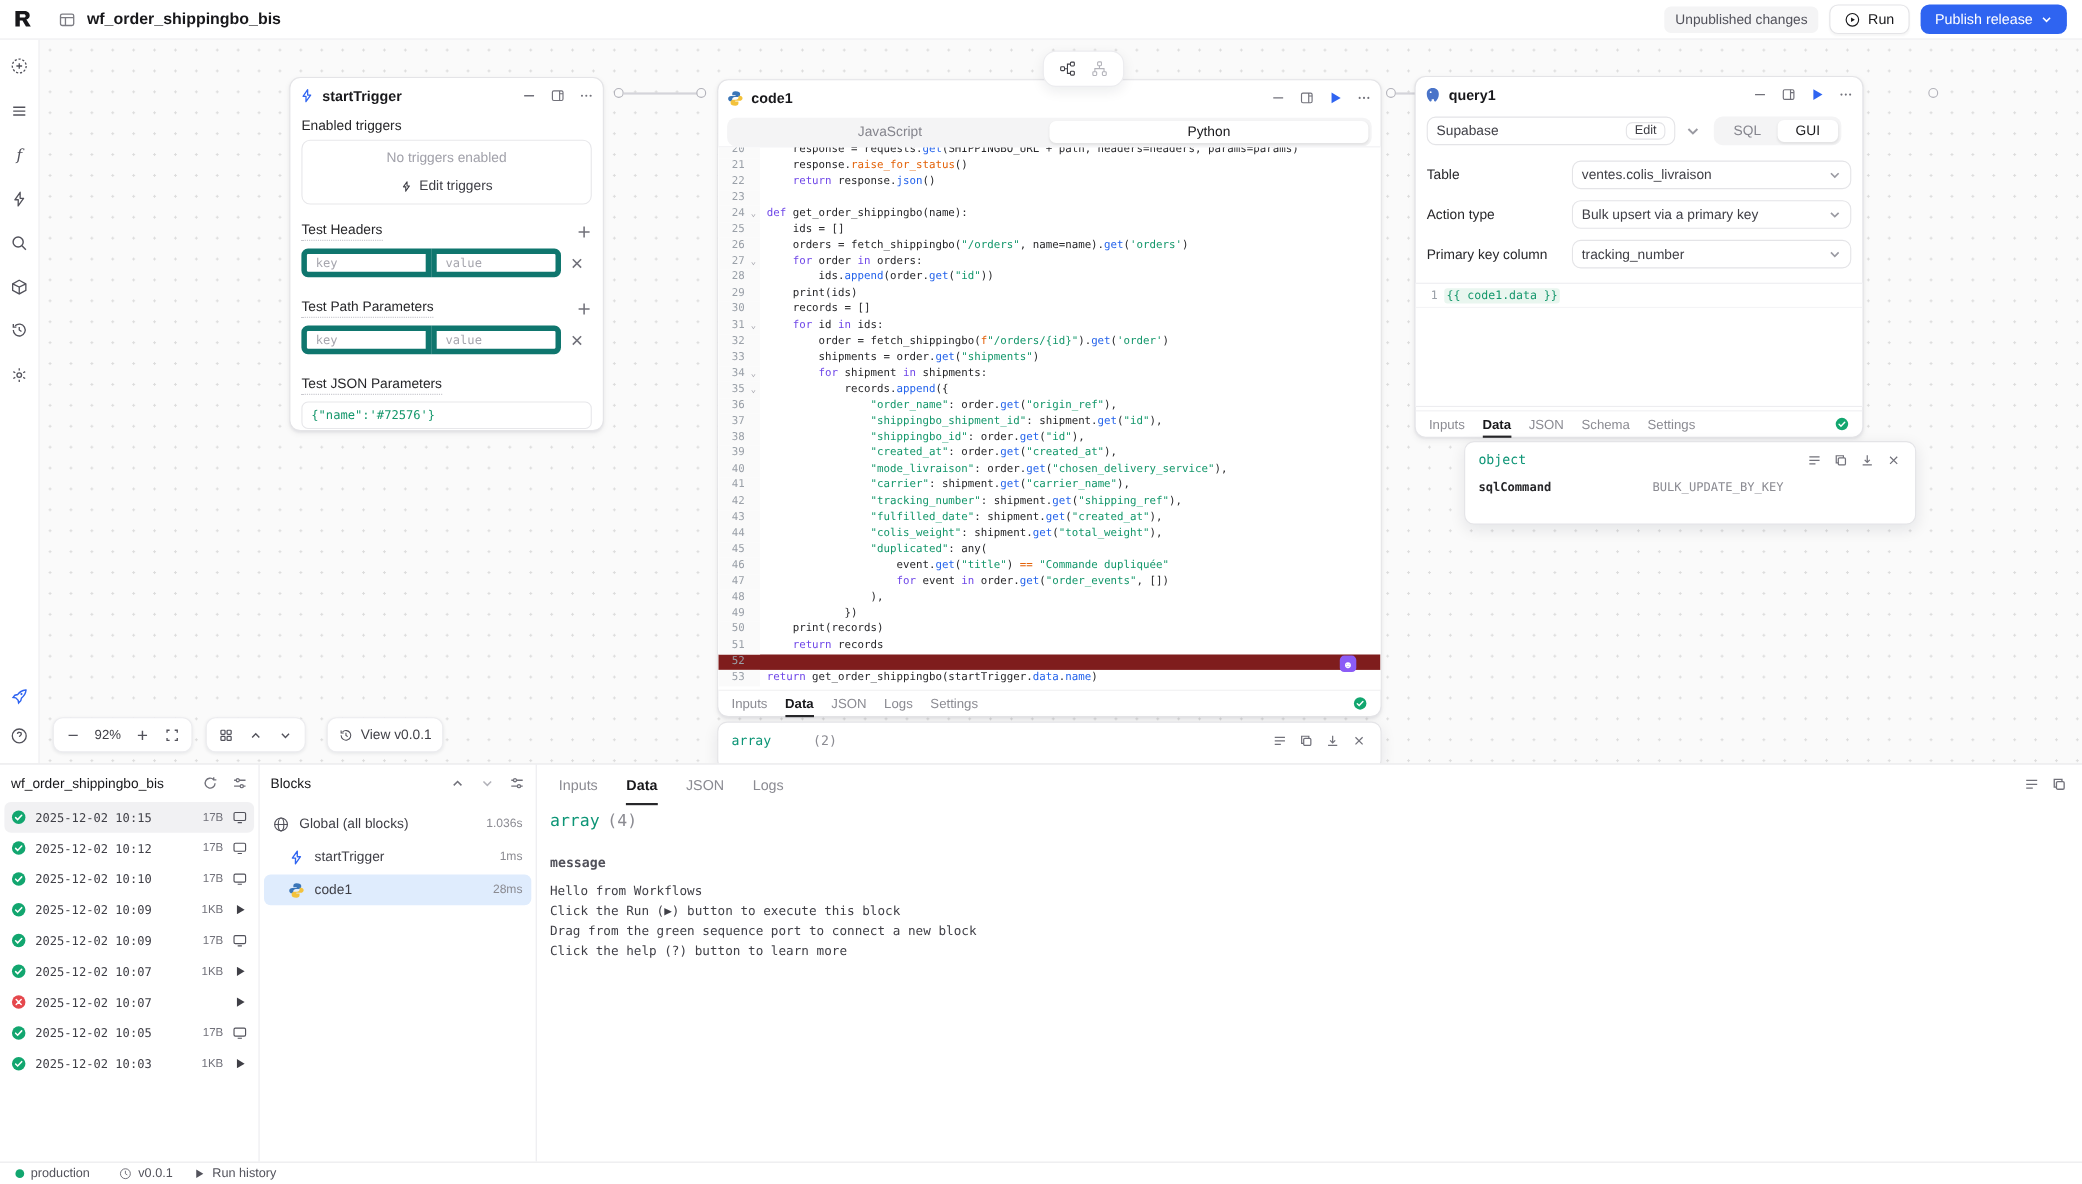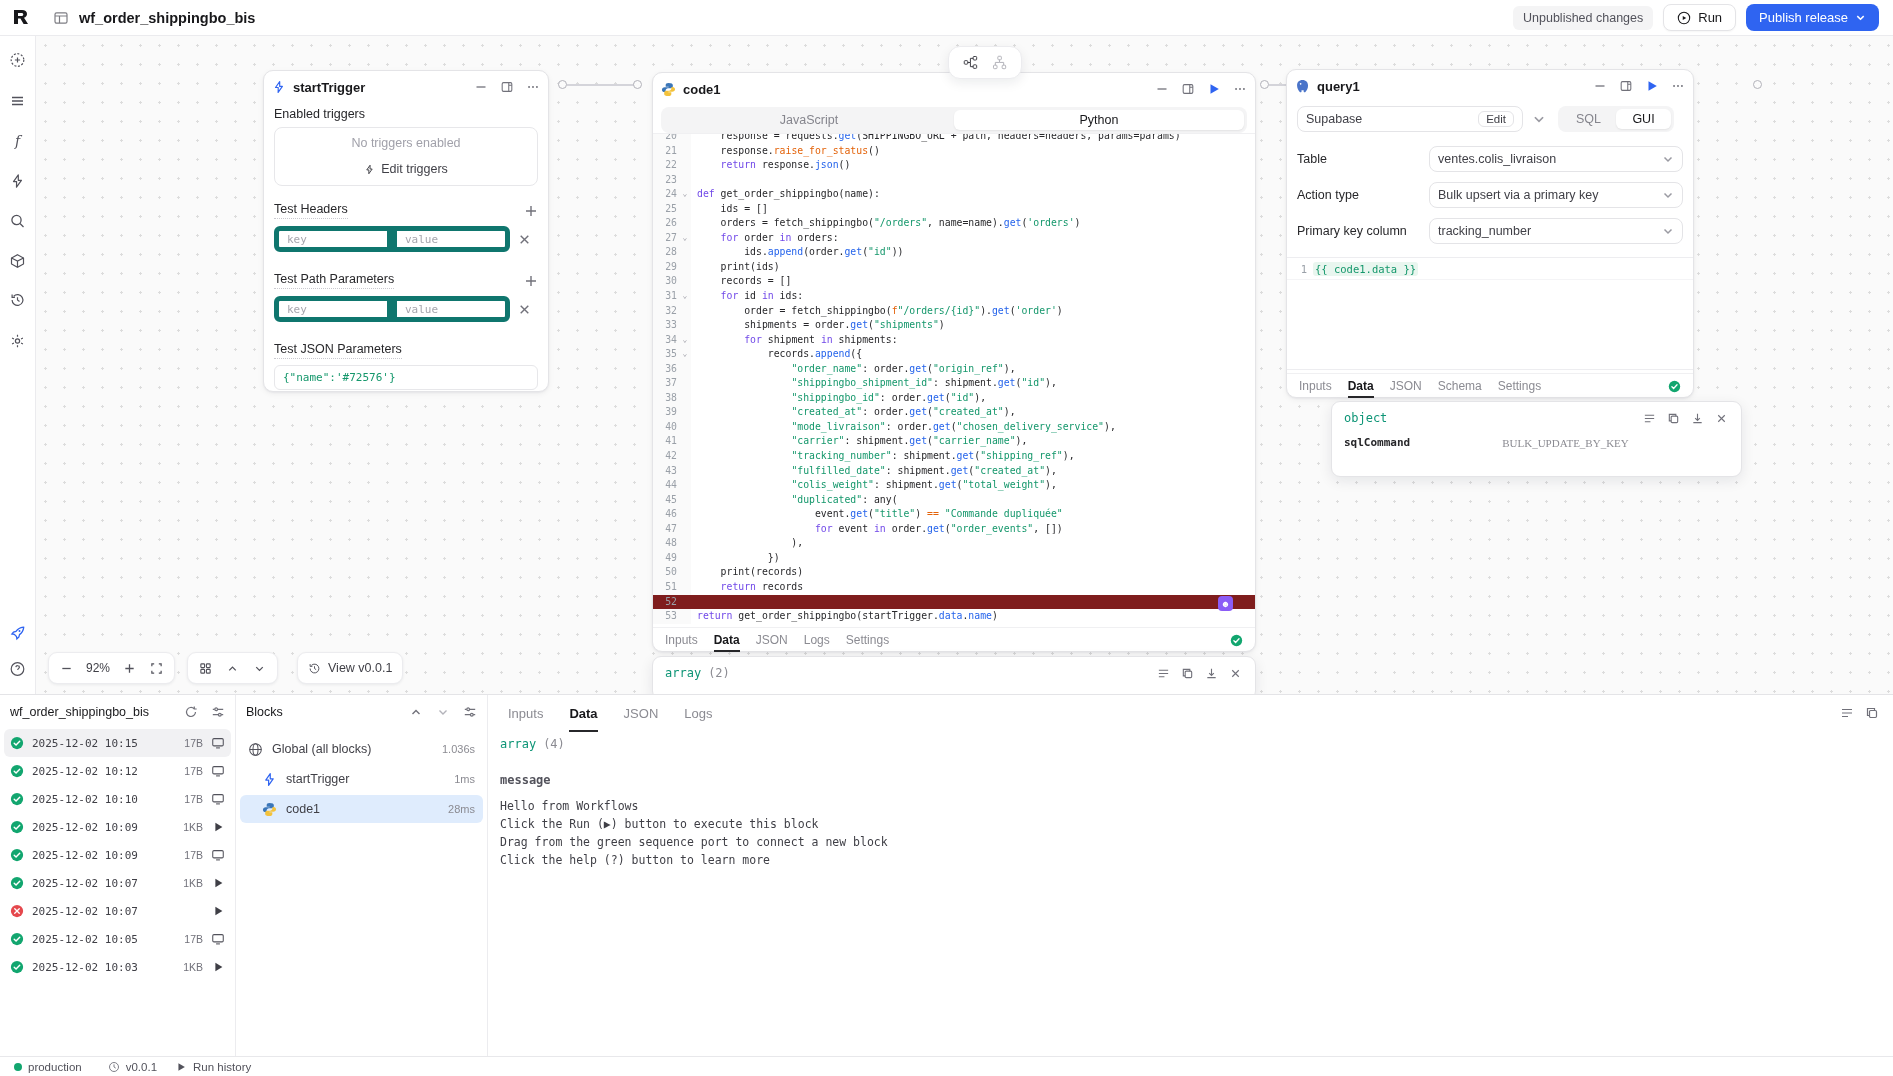--- a/index.html
+++ b/index.html
@@ -85,28 +85,28 @@
   .q-select { display:flex; align-items:center; border:1px solid #e4e4e7; border-radius:8px; height:26px; padding:0 8px; font-size:12.5px; color:#3f3f46; background:#fff; cursor:pointer; }
   .chev { width:12px; height:12px; color:#9a9aa2; margin-left:auto; }
   .mini-btn { border:1px solid #e4e4e7; border-radius:6px; font-size:11.5px; color:#3f3f46; padding:1px 7px; background:#fff; cursor:pointer; }
   .q-editor { position:absolute; left:0; right:0; border-top:1px solid #ededf0; border-bottom:1px solid #ededf0; background:#fff; }
   .q-line { display:flex; align-items:center; height:22px; font-family:"DejaVu Sans Mono",monospace; font-size:10.5px; border-bottom:1px solid #f4f4f6; }
   .q-ln { width:26px; text-align:right; color:#9aa0a8; padding-right:6px; }
   .tok { background:#e9f6ef; border-radius:3px; padding:1px 2px; color:#14976b; }
 
   
   .fpanel { position:absolute; background:#fff; border:1px solid #e4e4e7; border-radius:9px; box-shadow:0 4px 14px rgba(16,24,40,.09); z-index:5; }
-  .fp-head { display:flex; align-items:center; height:32px; padding:0 12px; }
+  .fp-head { display:flex; align-items:center; height:32px; padding:0 12px;gap:31px; }
   .fp-type { font-family:"DejaVu Sans Mono",monospace; font-size:12px; color:#0d9576; }
   .fp-count { font-family:"DejaVu Sans Mono",monospace; font-size:12px; color:#8b8b92; margin-left:7px; }
   .fp-acts { margin-left:auto; display:flex; gap:9px; }
   .fp-acts .hic svg { width:13px; height:13px; }
   .fp-kv { display:flex; align-items:center; padding:2px 12px 10px; font-family:"DejaVu Sans Mono",monospace; font-size:11px; }
   .fp-key { font-weight:700; color:#27272a; }
-  .fp-val { color:#8b8b92; margin-left:92px;font-family:Liberation Serif, serif; }
+  .fp-val { color:#8b8b92; margin-left:92px; }
 
   
   .ftoolbar { position:absolute; background:#fff; border:1px solid #ececef; border-radius:12px; box-shadow:0 4px 12px rgba(16,24,40,.08); display:flex; align-items:center; gap:14px; padding:8px 14px; z-index:6; }
   .ftoolbar svg { width:17px; height:17px; }
 
   
   .cgroup { position:absolute; background:#fff; border:1px solid #ececef; border-radius:9px; box-shadow:0 1px 3px rgba(16,24,40,.07); height:32px; display:flex; align-items:center; padding:0 10px; gap:12px; z-index:6; }
   .cgroup .hic svg { width:13px; height:13px; }
   .zoom-pct { font-size:12px; color:#3f3f46; }
   .view-btn { font-size:12.5px; color:#3f3f46; display:flex; align-items:center; gap:7px; cursor:pointer; }
@@ -129,21 +129,21 @@
   .blk-row { height:28px; display:flex; align-items:center; margin:2px 4px; padding:0 8px; border-radius:6px; cursor:pointer; }
   .blk-row.sel { background:#dfecfd; }
   .blk-row.ind { padding-left:22px; }
   .blk-row .bi { width:15px; height:15px; flex:none; }
   .blk-row .bl { font-size:12.5px; color:#3f3f46; margin-left:9px; }
   .blk-row .bd { margin-left:auto; font-size:11px; color:#8b8b92; }
   .out-tabs { height:36px; display:flex; align-items:center; gap:26px; padding:0 20px; }
   .out-tabs .tab { font-size:13px; }
   .out-acts { position:absolute; right:14px; top:10px; display:flex; gap:10px; }
   .out-body { padding:6px 0 0 12px; }
-  .out-arr { font-family:"DejaVu Sans Mono",monospace; font-size:12px; }
+  .out-arr { font-family:"DejaVu Sans Mono",monospace; font-size:15px; }
   .out-arr .t { color:#0d9576; } .out-arr .c { color:#8b8b92; margin-left:7px; }
   .msg-label { font-family:"DejaVu Sans Mono",monospace; font-size:12px; color:#52525b; font-weight:700; margin-top:22px; }
   .msg-line { font-family:"DejaVu Sans Mono",monospace; font-size:11.5px; color:#3f3f46; line-height:18px; }
   .msg-lines { margin-top:10px; }
 
   
   .statusbar { position:absolute; left:0; top:1056px; width:1893px; height:20px; background:#fff; border-top:1px solid #e8e8eb; display:flex; align-items:center; font-size:11.5px; color:#52525b; z-index:30; }
   .sb-it { display:flex; align-items:center; gap:6px; margin-left:14px; cursor:pointer; }
   .sb-dot { width:8px; height:8px; border-radius:50%; background:#12a66f; }
   .sb-it svg { width:12px; height:12px; }

